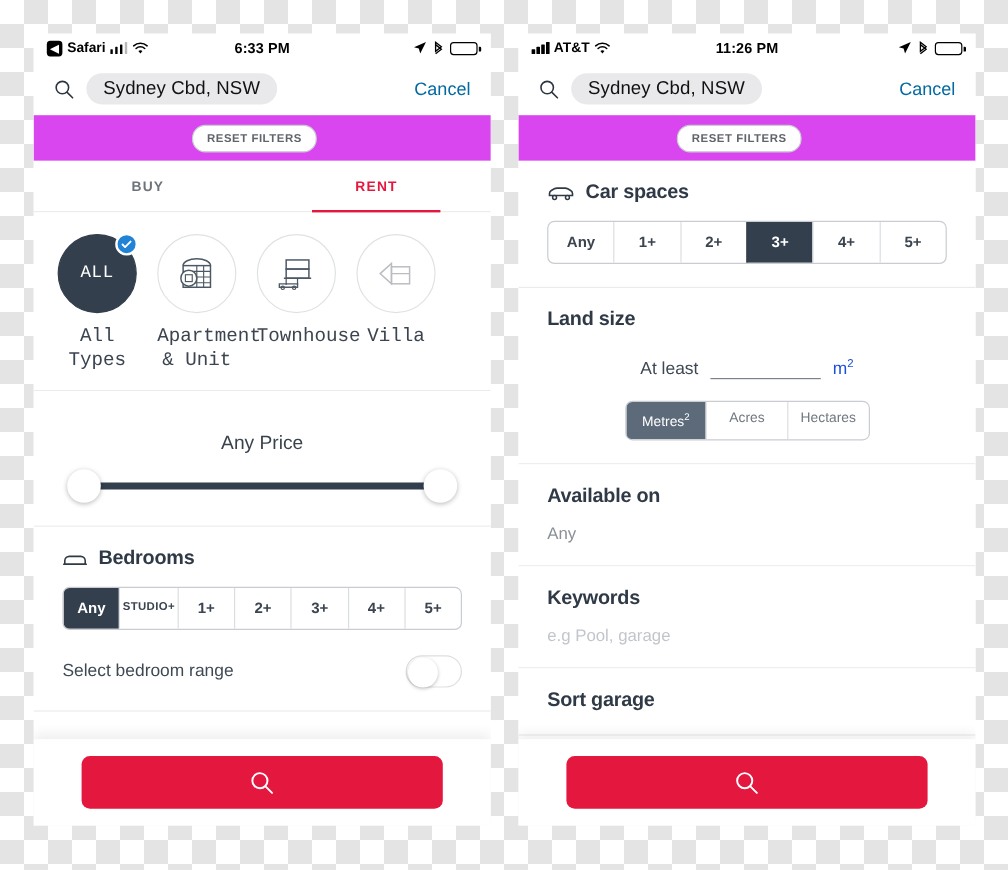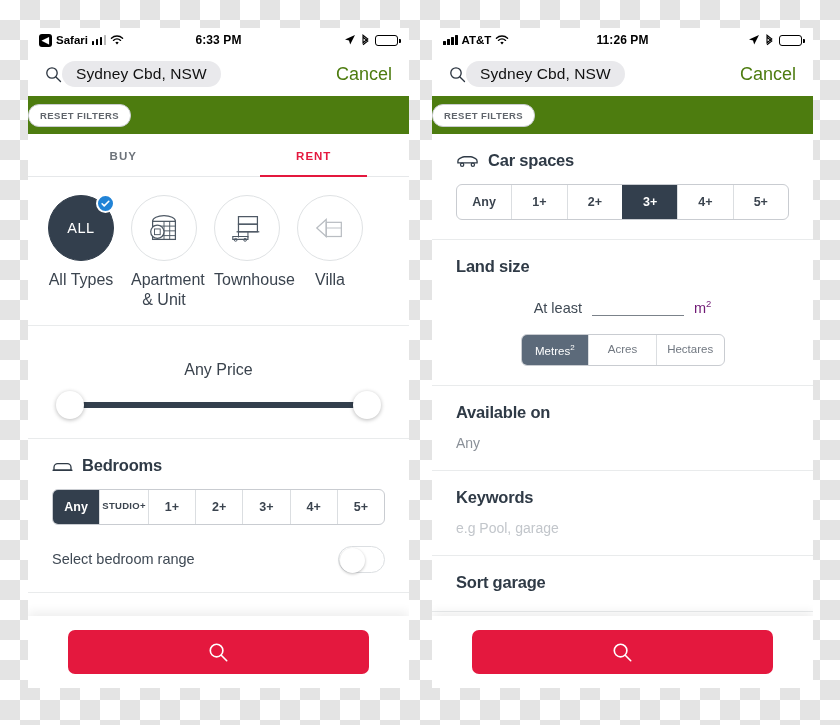--- a/index.html
+++ b/index.html
@@ -61,34 +61,34 @@
     width: 23px; height: 11px; border: 1.3px solid #000;
     border-radius: 3px; padding: 1.2px; position: relative;
   }
   .batt::after{ content:""; position:absolute; right:-3.5px; top:3px;
     width:2px; height:4px; background:#000; border-radius:0 1px 1px 0;}
   .batt .fill { height: 100%; border-radius: 1.5px; }
 
   
   .search-row {
     height: 44px; background: #fff;
-    display: flex; align-items: center; 
+    display: flex; align-items: center; gap: 10px;
     padding: 0 17px;
   }
   .search-pill {
     background: #e9e9ec; border-radius: 13px;
     padding: 4px 14px; font-size: 15.5px; color: #111;
     font-weight: 500; letter-spacing: .1px;
   }
-  .cancel-btn { margin-left: auto; font-size: 18px; color: #4d7c0f; }
+  .cancel-btn { margin-left: auto; font-size: 15px; color: #0369a1; }
 
   
   .reset-strip {
-    background: #4d7c0f; height: 38px;
-    display: flex; align-items: center; justify-content: flex-start;
+    background: #d946ef; height: 38px;
+    display: flex; align-items: center; justify-content: center;
     padding-right: 13px;
   }
   .reset-btn {
     border: 1px solid #c9ccd0; border-radius: 11px;
     background: #fff; color: #60656c;
     font-size: 9.5px; font-weight: bold; letter-spacing: .45px;
     padding: 5px 11px;
   }
 
   
@@ -100,21 +100,21 @@
   }
   .tab.active { color: #e4183e; }
   .tab.active::after {
     content: ""; position: absolute; bottom: -1px;
     left: 22%; right: 22%; height: 2.5px; background: #e4183e;
   }
 
   
   .types {
     display: flex; gap: 17px; padding: 18px 20px 14px;
-    background: #fff; border-bottom: 1px solid #e9ebec;
+    background: #fff; border-bottom: 1px solid #e9ebec; font-family: Liberation Mono, monospace;
   }
   .type { width: 66px; flex: 0 0 66px; text-align: center; }
   .type .circ {
     width: 66px; height: 66px; border-radius: 50%;
     border: 1px solid #dfe2e4; background: #fff;
     display: flex; align-items: center; justify-content: center;
     position: relative; margin: 0 auto 9px;
   }
   .type.sel .circ { background: #333f4d; border-color: #333f4d; }
   .type.sel .circ .all-txt {
@@ -183,21 +183,21 @@
     width: 25px; height: 25px; border-radius: 50%;
     background: #fff; box-shadow: 0 1px 3px rgba(0,0,0,.25);
   }
 
   
   .atleast {
     display: flex; align-items: flex-end; justify-content: center;
     gap: 10px; margin: 22px 0 4px; font-size: 14.5px; color: #3f4954;
   }
   .blankline { width: 92px; border-bottom: 1.4px solid #7b828a; height: 17px; }
-  .unit { font-size: 14.5px; color: #701a75; }
+  .unit { font-size: 14.5px; color: #1d4ed8; }
   .unit sup { font-size: 9.5px; }
   .seg-small {
     display: flex; border: 1px solid #c9ccd1; border-radius: 6px;
     overflow: hidden; width: 204px; margin: 18px auto 0; background: #fff;
   }
   .seg-small .seg { font-size: 11.5px; font-weight: normal; color: #707780; padding: 8px 2px; }
   .seg-small .seg.on { background: #5c6a7a; color: #fff; font-weight: normal; border-left-color: #5c6a7a; }
   .seg-small .seg sup { font-size: 8px; }
 
   

